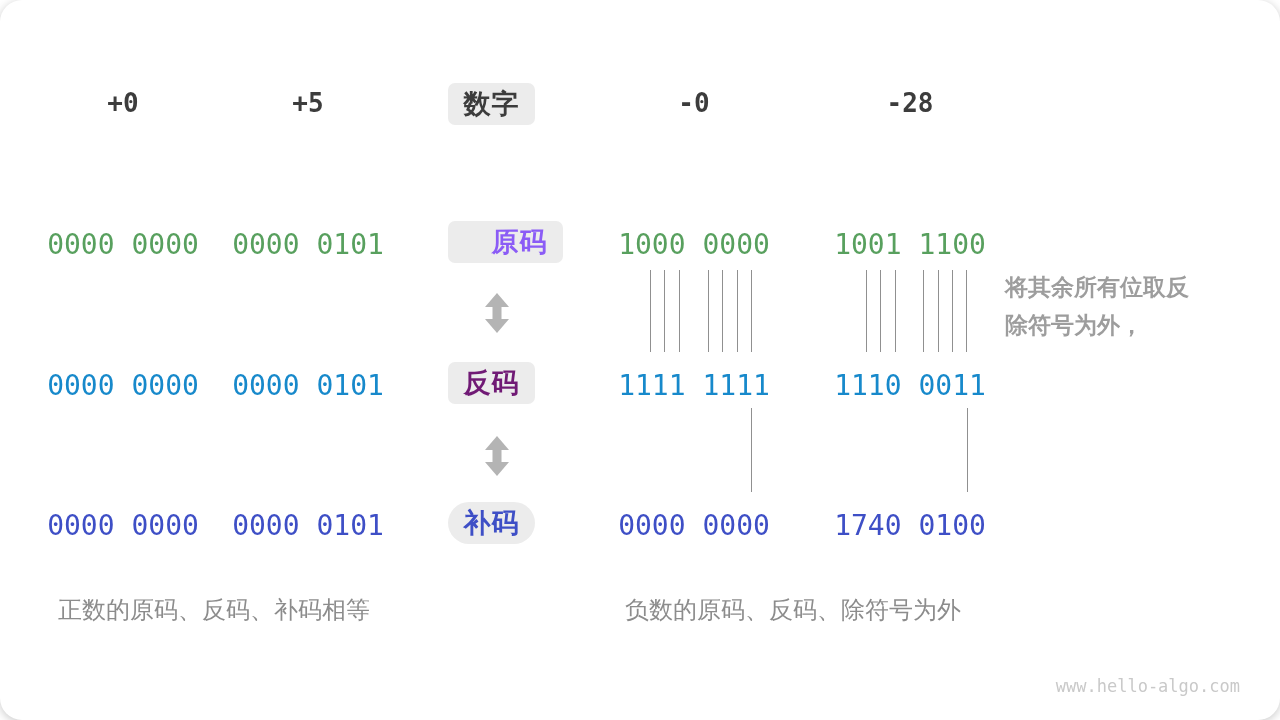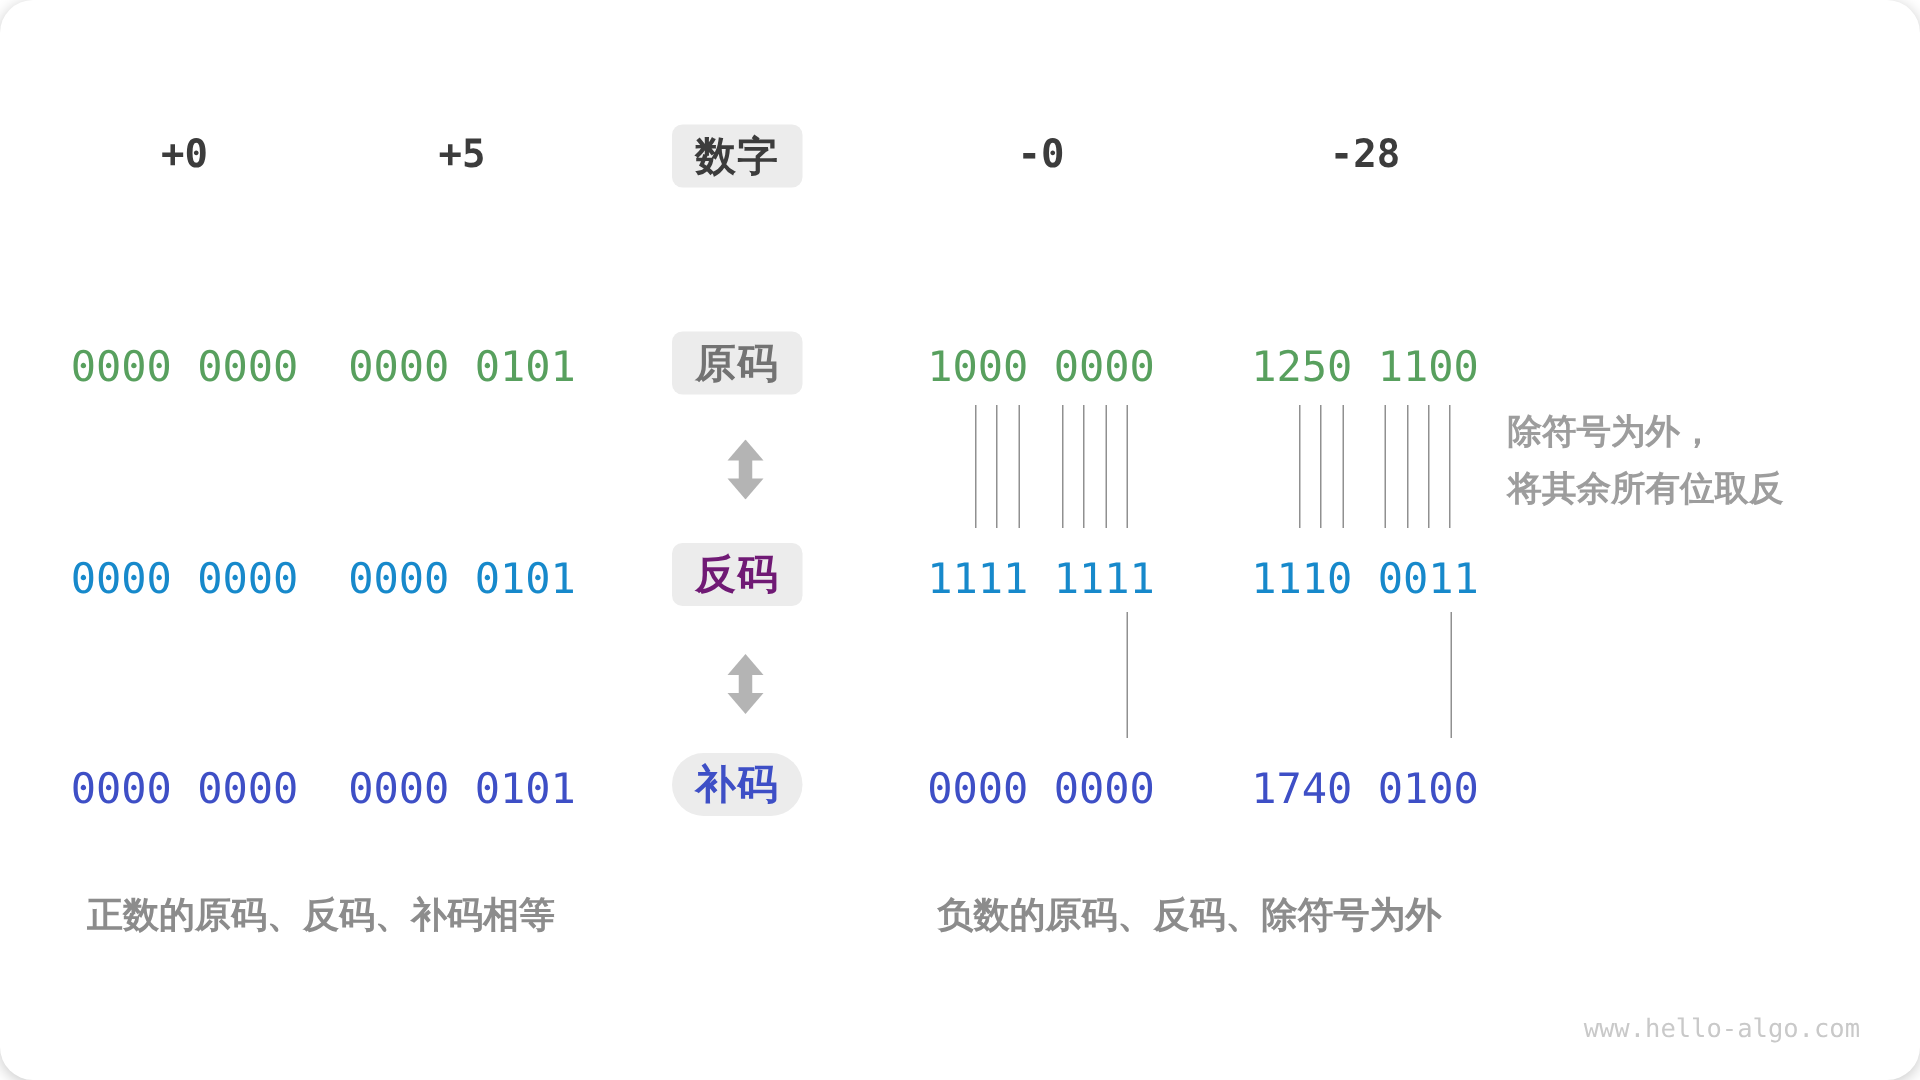--- a/index.html
+++ b/index.html
@@ -40,21 +40,21 @@
     background: #ececec;
     border-radius: 7px;
     display: flex;
     align-items: center;
     justify-content: center;
     font-size: 27px;
     font-weight: bold;
     letter-spacing: 1px;
   }
   .tag-dark   { color: #3c3c3c; }
-  .tag-green  { color: #737373; }
+  .tag-green  { color: #8b5cf6; padding-left: 28px; }
   .tag-blue   { color: #701a75; }
   .tag-indigo { color: #3e4fc6; border-radius: 21px; }
 
   
   .bin {
     position: absolute;
     transform: translateX(-50%);
     font-family: "DejaVu Sans Mono", monospace;
     font-size: 28px;
     font-weight: 500;
@@ -89,21 +89,21 @@
     color: #9d9d9d;
     white-space: nowrap;
     line-height: 38px;
   }
 
   
   .caption {
     position: absolute;
     top: 594px;
     font-size: 24px;
-    font-weight: bold;
+    font-weight: normal;
     color: #8c8c8c;
     white-space: nowrap;
   }
 
   .watermark {
     position: absolute;
     right: 40px;
     top: 676px;
     font-family: "DejaVu Sans Mono", monospace;
     font-size: 17px;
@@ -119,21 +119,21 @@
   <span class="hnum" style="left:123px">+0</span>
   <span class="hnum" style="left:308px">+5</span>
   <div class="tag tag-dark" style="top:83px">数字</div>
   <span class="hnum" style="left:694px">-0</span>
   <span class="hnum" style="left:910px">-28</span>
 
   <span class="bin bin-green" style="left:123px; top:228px">0000 0000</span>
   <span class="bin bin-green" style="left:308px; top:228px">0000 0101</span>
   <div class="tag tag-green" style="top:221px">原码</div>
   <span class="bin bin-green" style="left:694px; top:228px">1000 0000</span>
-  <span class="bin bin-green" style="left:910px; top:228px">1250 1100</span>
+  <span class="bin bin-green" style="left:910px; top:228px">1001 1100</span>
 
   <div class="vline vline-flip" style="left:650px"></div>
   <div class="vline vline-flip" style="left:664px"></div>
   <div class="vline vline-flip" style="left:679px"></div>
   <div class="vline vline-flip" style="left:708px"></div>
   <div class="vline vline-flip" style="left:722px"></div>
   <div class="vline vline-flip" style="left:737px"></div>
   <div class="vline vline-flip" style="left:751px"></div>
 
   <div class="vline vline-flip" style="left:866px"></div>
@@ -144,22 +144,22 @@
   <div class="vline vline-flip" style="left:952px"></div>
   <div class="vline vline-flip" style="left:966px"></div>
 
   <svg class="swap-arrow" style="top:293px" viewBox="0 0 26 40">
     <polygon points="13,0 25,14 1,14" fill="#b4b4b4"></polygon>
     <rect x="8.5" y="11" width="9" height="18" fill="#b4b4b4"></rect>
     <polygon points="13,40 25,26 1,26" fill="#b4b4b4"></polygon>
   </svg>
 
   <div class="annotation" style="left:1005px; top:268px">
+    <div>将其余所有位取反</div>
     <div>除符号为外，</div>
-    <div>将其余所有位取反</div>
   </div>
 
   <span class="bin bin-blue" style="left:123px; top:369px">0000 0000</span>
   <span class="bin bin-blue" style="left:308px; top:369px">0000 0101</span>
   <div class="tag tag-blue" style="top:362px">反码</div>
   <span class="bin bin-blue" style="left:694px; top:369px">1111 1111</span>
   <span class="bin bin-blue" style="left:910px; top:369px">1110 0011</span>
 
   <div class="vline vline-add" style="left:751px"></div>
   <div class="vline vline-add" style="left:967px"></div>

